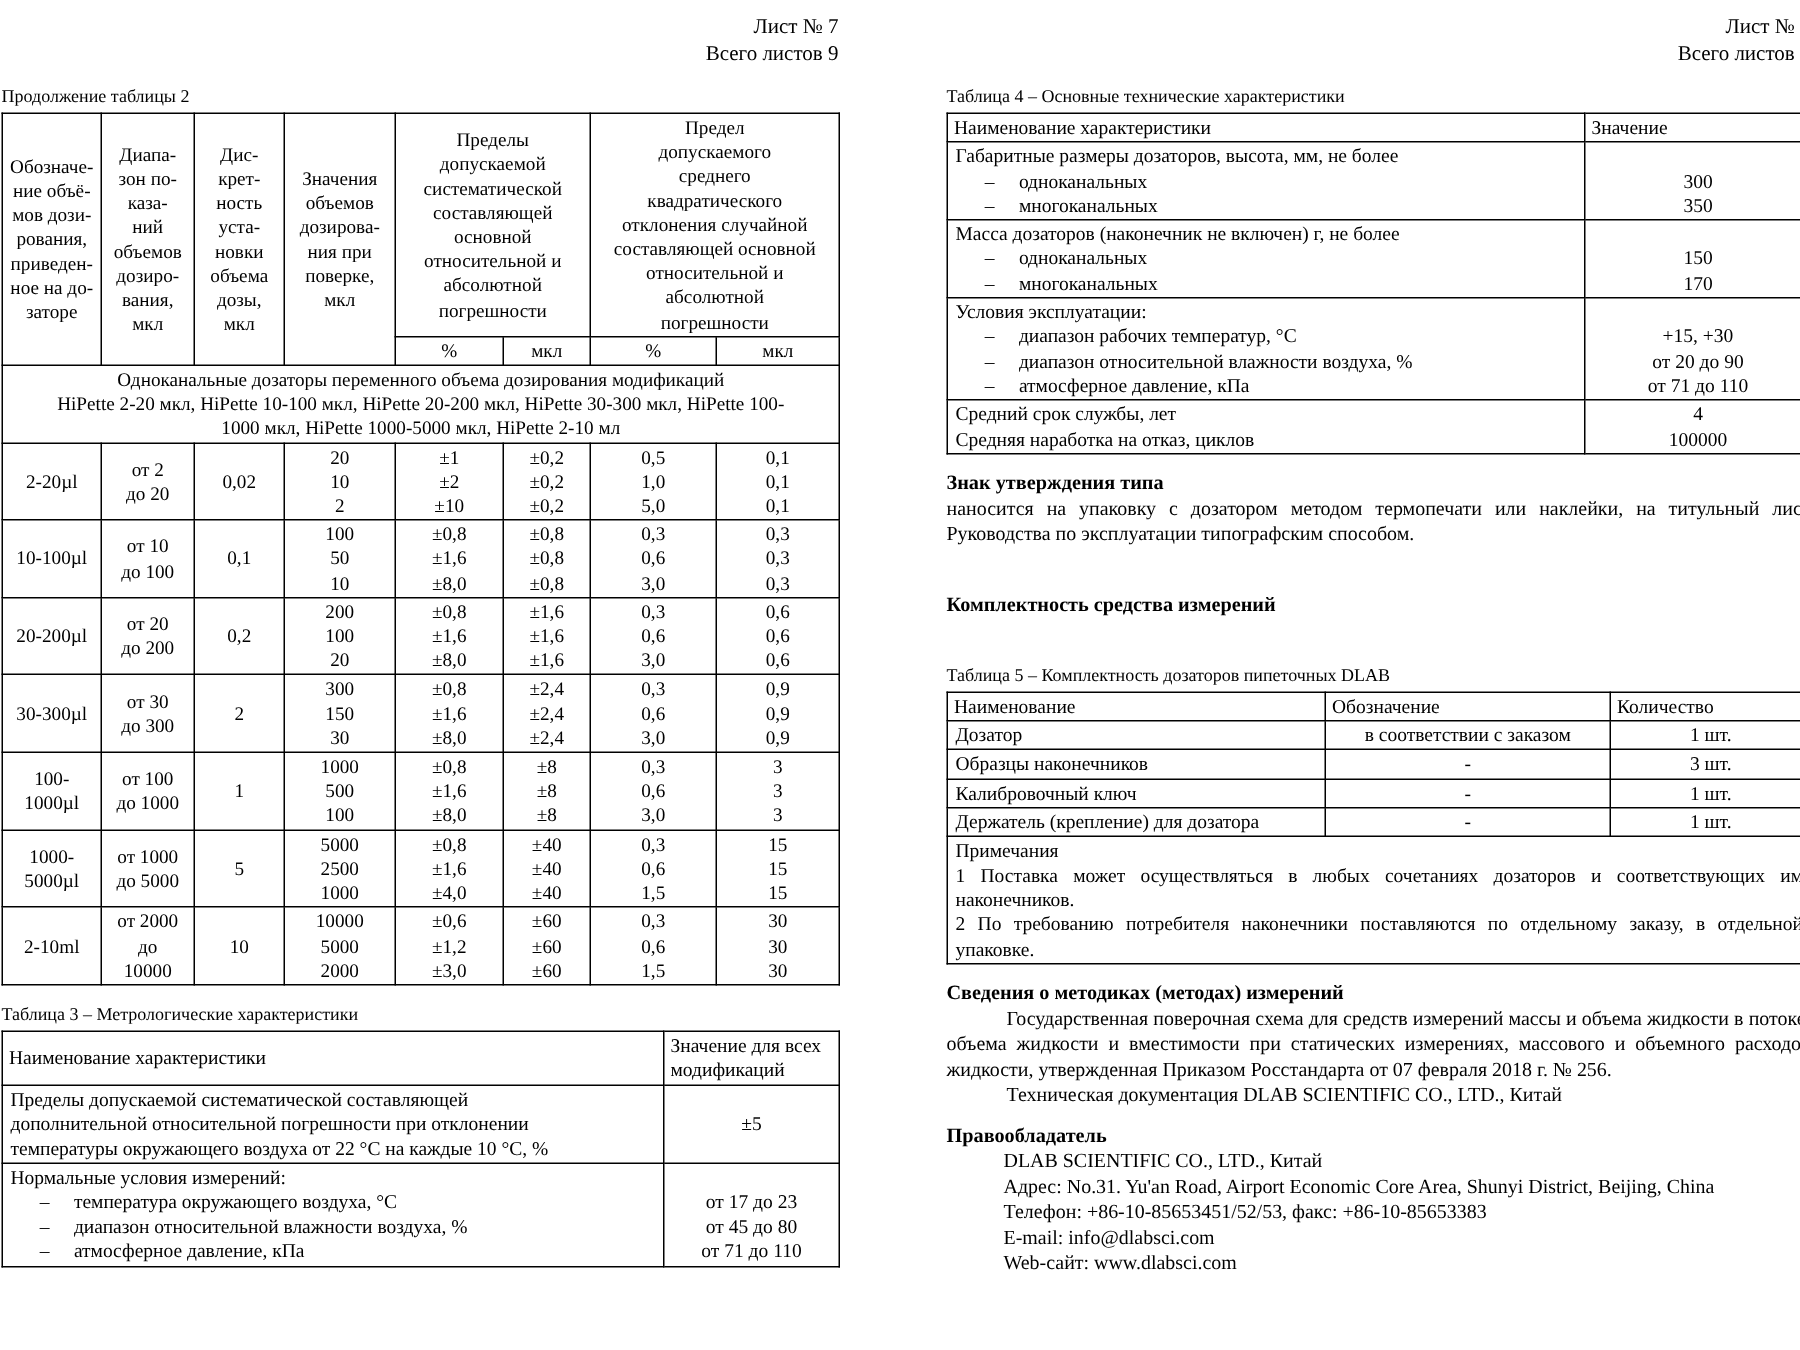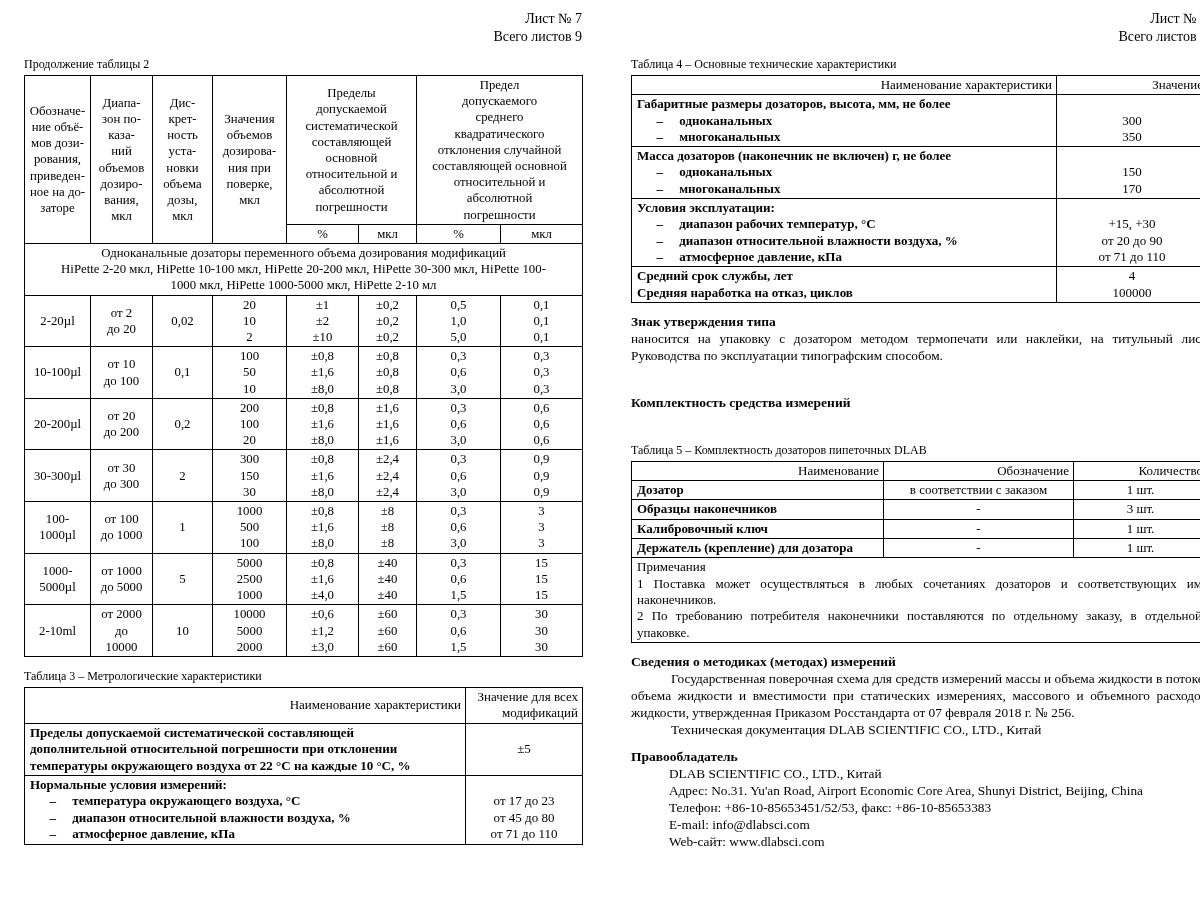--- a/index.html
+++ b/index.html
@@ -5,43 +5,43 @@
   * { box-sizing: border-box; margin: 0; padding: 0; }
   html, body { width: 1200px; height: 900px; }
   body {
     background: #ffffff;
     color: #000000;
     font-family: "Liberation Serif", "DejaVu Serif", serif;
     position: relative;
     overflow: hidden;
   }
   .page { position: absolute; top: 0; }
-  .page-left  { left: 24px;  width: 558px; }
+  .page-left  { left: 1px;  width: 558px; }
   .page-right { left: 631px; width: 576px; }
 
   .sheet-head { margin-top: 10px; text-align: right; font-size: 14px; line-height: 17.5px; }
 
   .cap { font-size: 12px; line-height: 18px; margin-top: 10px; margin-bottom: 2px; }
 
   table { border-collapse: collapse; table-layout: fixed; }
   th, td { border: 1px solid #000; font-weight: normal; vertical-align: middle; }
   .pre { white-space: pre-wrap; }
 
   
   .t2 { width: 558px; font-size: 12.8px; line-height: 16.2px; text-align: center; }
   .t2 th, .t2 td { padding: 1px 2px; }
   .t2 .span-cell { text-align: center; }
 
   
   .t3 { width: 558px; font-size: 13px; line-height: 16.4px; }
   .t4 { width: 576px; font-size: 13px; line-height: 16.3px; }
   .t5 { width: 576px; font-size: 13px; line-height: 16.3px; }
-  .t3 th, .t4 th, .t5 th { text-align: right; padding: 1px 4px; }
+  .t3 th, .t4 th, .t5 th { text-align: left; padding: 1px 4px; }
   .t3 td, .t4 td, .t5 td { padding: 1px 5px; }
-  .name-cell { text-align: left; font-weight: bold; }
+  .name-cell { text-align: left; }
   .val-cell  { text-align: center; }
   .notes-cell { text-align: left; }
   .notes-cell div { text-align: justify; }
 
   
   .h-bold { font-weight: bold; font-size: 13.5px; line-height: 17px; text-align: justify; }
   .body-p { font-size: 13.3px; line-height: 17px; }
   .just { text-align: justify; }
   .indent { text-indent: 40px; }
   .rights-line { padding-left: 38px; font-size: 13.3px; line-height: 17px; } .mt10 { margin-top: 10px; }

